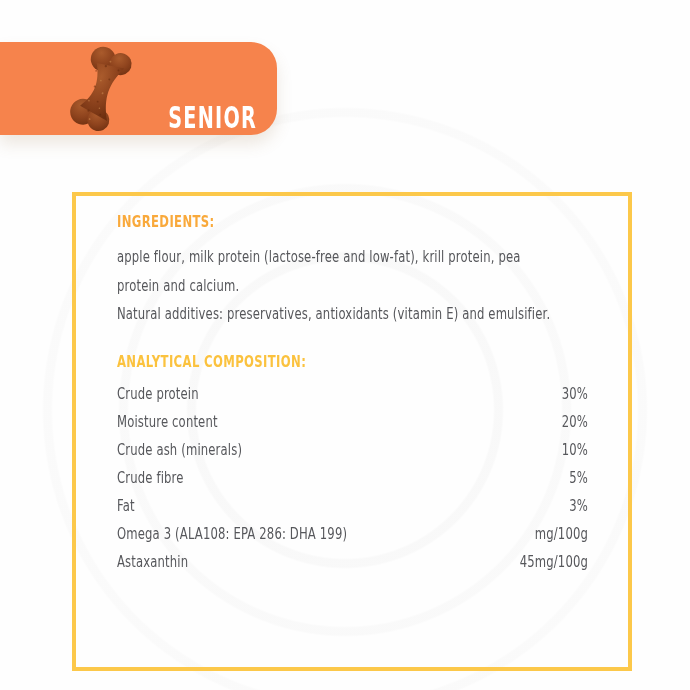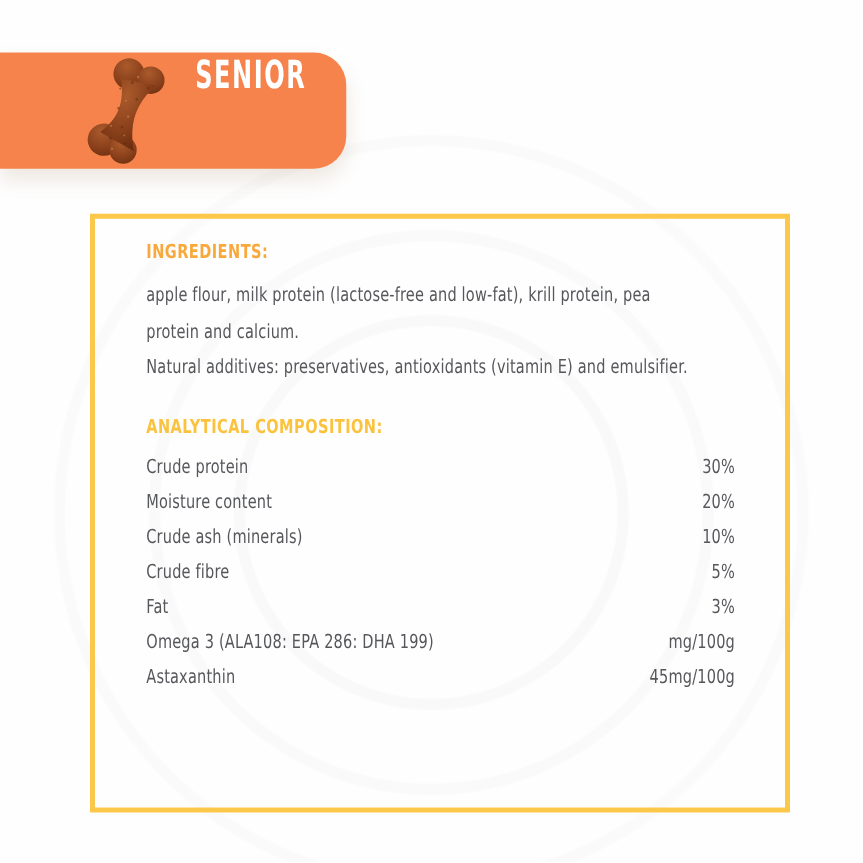--- a/index.html
+++ b/index.html
@@ -33,26 +33,26 @@
     left: 0;
     top: 42px;
     width: 277px;
     height: 93px;
     background: #F6834C;
     border-radius: 0 26px 26px 0;
     box-shadow: 0 9px 16px rgba(150, 110, 70, 0.16);
   }
   .banner-label-wrap {
     position: absolute;
-    left: 136px;
+    left: 148px;
     top: 0;
     width: 129px;
     height: 100%;
     display: flex;
-    align-items: flex-start;
+    align-items: flex-end;
     justify-content: center;
   }
   .banner-label-wrap span {
     color: #ffffff;
     font-weight: bold;
     font-size: 31px;
     letter-spacing: 2px;
     white-space: nowrap;
     transform: scaleX(0.62);
   }
@@ -62,21 +62,21 @@
     top: 5px;
     width: 50px;
     height: 84px;
     transform: rotate(19deg);
   }
 
   
   .panel {
     position: absolute;
     left: 72px;
-    top: 171px;
+    top: 192px;
     width: 552px;
     height: 471px;
     border: 4px solid #FCC84A;
   }
   .panel-content {
     position: absolute;
     left: 41px;
     top: 18px;
     width: 628px;
     transform: scaleX(0.75);

